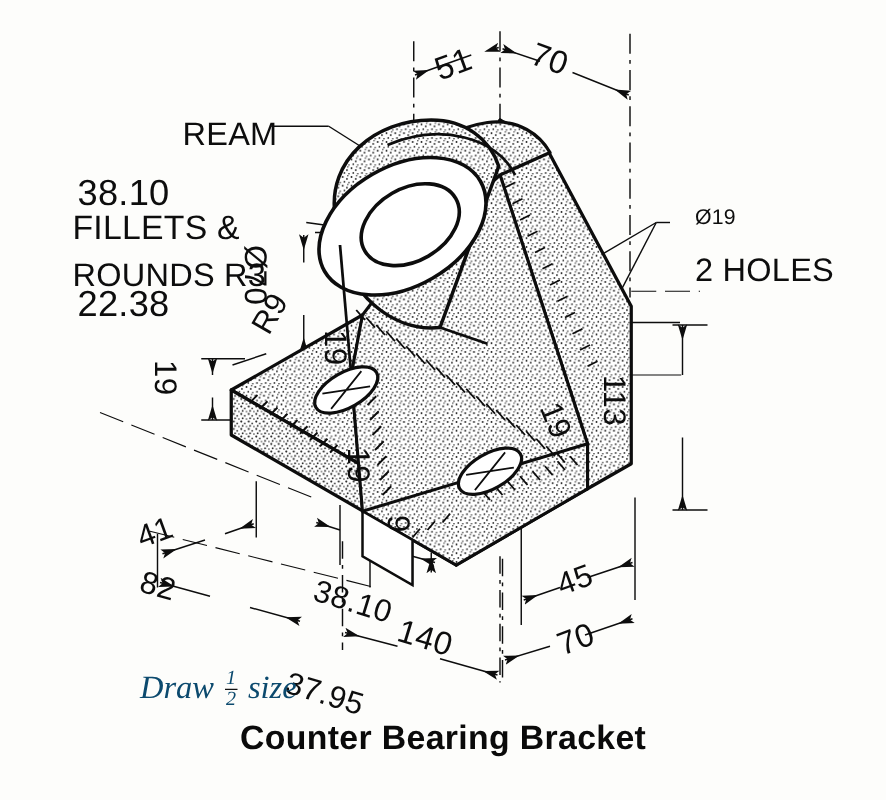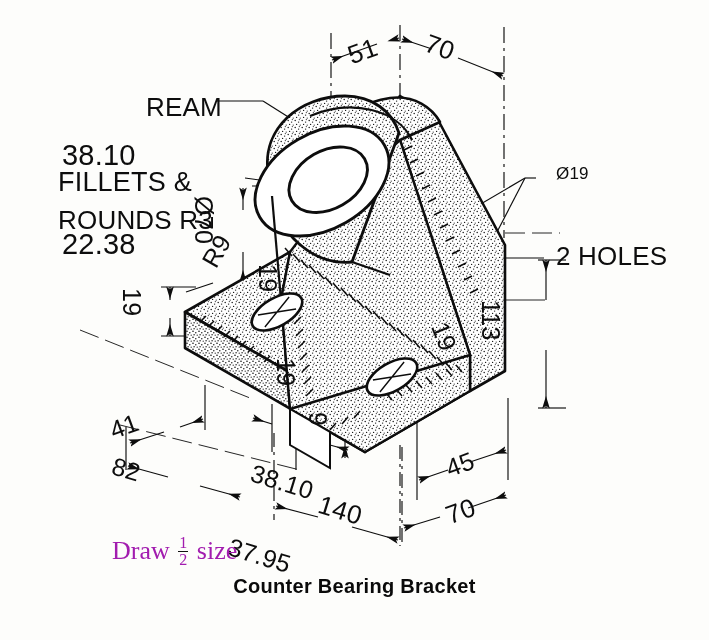--- a/index.html
+++ b/index.html
@@ -31,21 +31,22 @@
     position:absolute;
     left:0;right:0;
     text-align:center;
     font-family:"Liberation Sans", sans-serif;
     font-weight:bold;
     color:#0a0a0a;
   }
   .scalenote{
     position:absolute;
     font-family:"Liberation Serif", serif;
-    color:#a21caf;
+    font-style:italic;
+    color:#0c4a6e;
     white-space:pre;
   }
   .frac{display:inline-block;text-align:center;vertical-align:-0.35em;font-size:.62em;line-height:1;margin:0 2px;}
   .frac .num{display:block;border-bottom:1.4px solid #111;padding:0 1px;}
   .frac .den{display:block;padding:0 1px;}
   .tolstack{position:absolute;white-space:pre;line-height:1.02;}
 </style>
 </head>
 <body>
 
@@ -238,21 +239,21 @@
   <div class="tolstack note" style="left:62px;top:82px;font-size:29px;">
     <div>38.10</div>
     <div>22.38</div>
   </div>
   <div class="note" style="left:58px;top:167px;font-size:27px;">FILLETS &amp;</div>
 
   <div class="note" style="left:146px;top:92px;font-size:26px;">REAM</div>
   <div class="note" style="left:58px;top:205px;font-size:26px;">ROUNDS R3</div>
 
   <div class="note" style="left:556px;top:164px;font-size:17px;">Ø19</div>
-  <div class="note" style="left:556px;top:201px;font-size:26px;margin-top:40px;">2 HOLES</div>
+  <div class="note" style="left:556px;top:201px;font-size:26px;">2 HOLES</div>
 
   <div class="dim" style="left:348px;top:36px;font-size:26px;transform:rotate(-20deg);">51</div>
   <div class="dim" style="left:425px;top:32px;font-size:26px;transform:rotate(20deg);">70</div>
 
   <div class="dim" style="left:218px;top:196px;font-size:25px;transform:rotate(90deg);transform-origin:left top;">Ø70</div>
 
   <div class="dim" style="left:196px;top:258px;font-size:25px;transform:rotate(-60deg);transform-origin:left top;">R9</div>
 
   <div class="dim" style="left:146px;top:288px;font-size:25px;transform:rotate(90deg);transform-origin:left top;">19</div>
 
@@ -276,15 +277,15 @@
 
   <div class="tolstack dim" style="left:270px;top:412px;font-size:25px;transform:rotate(17deg);transform-origin:left top;">
     <div>38.10</div>
     <div>37.95</div>
   </div>
 
   <div class="scalenote" style="left:86px;top:505px;font-size:26px;">
     <span>Draw </span><span class="frac"><span class="num">1</span><span class="den">2</span></span><span> size</span>
   </div>
 
-  <div class="title" style="top:575px;font-size:20px;letter-spacing:.3px;text-align:center;">Counter Bearing Bracket</div>
+  <div class="title" style="top:575px;font-size:27px;letter-spacing:.3px;text-align:center;">Counter Bearing Bracket</div>
 
 </div>
 
 </body></html>

